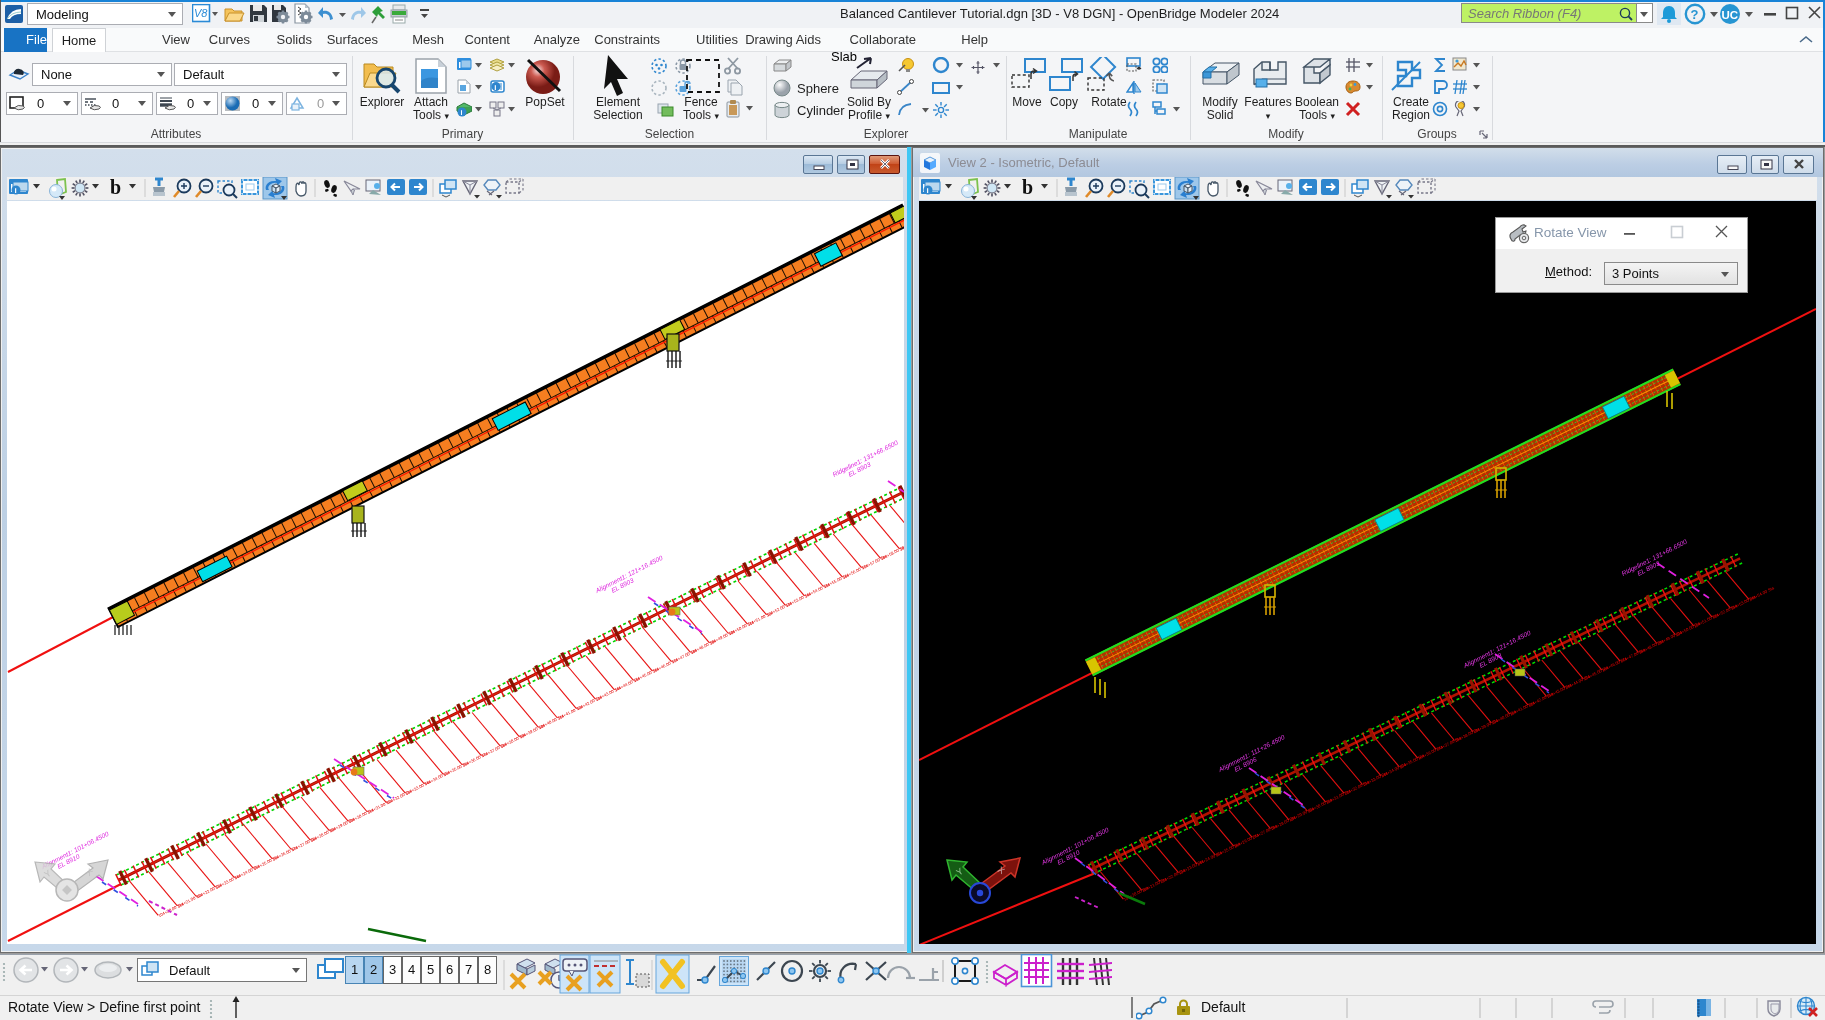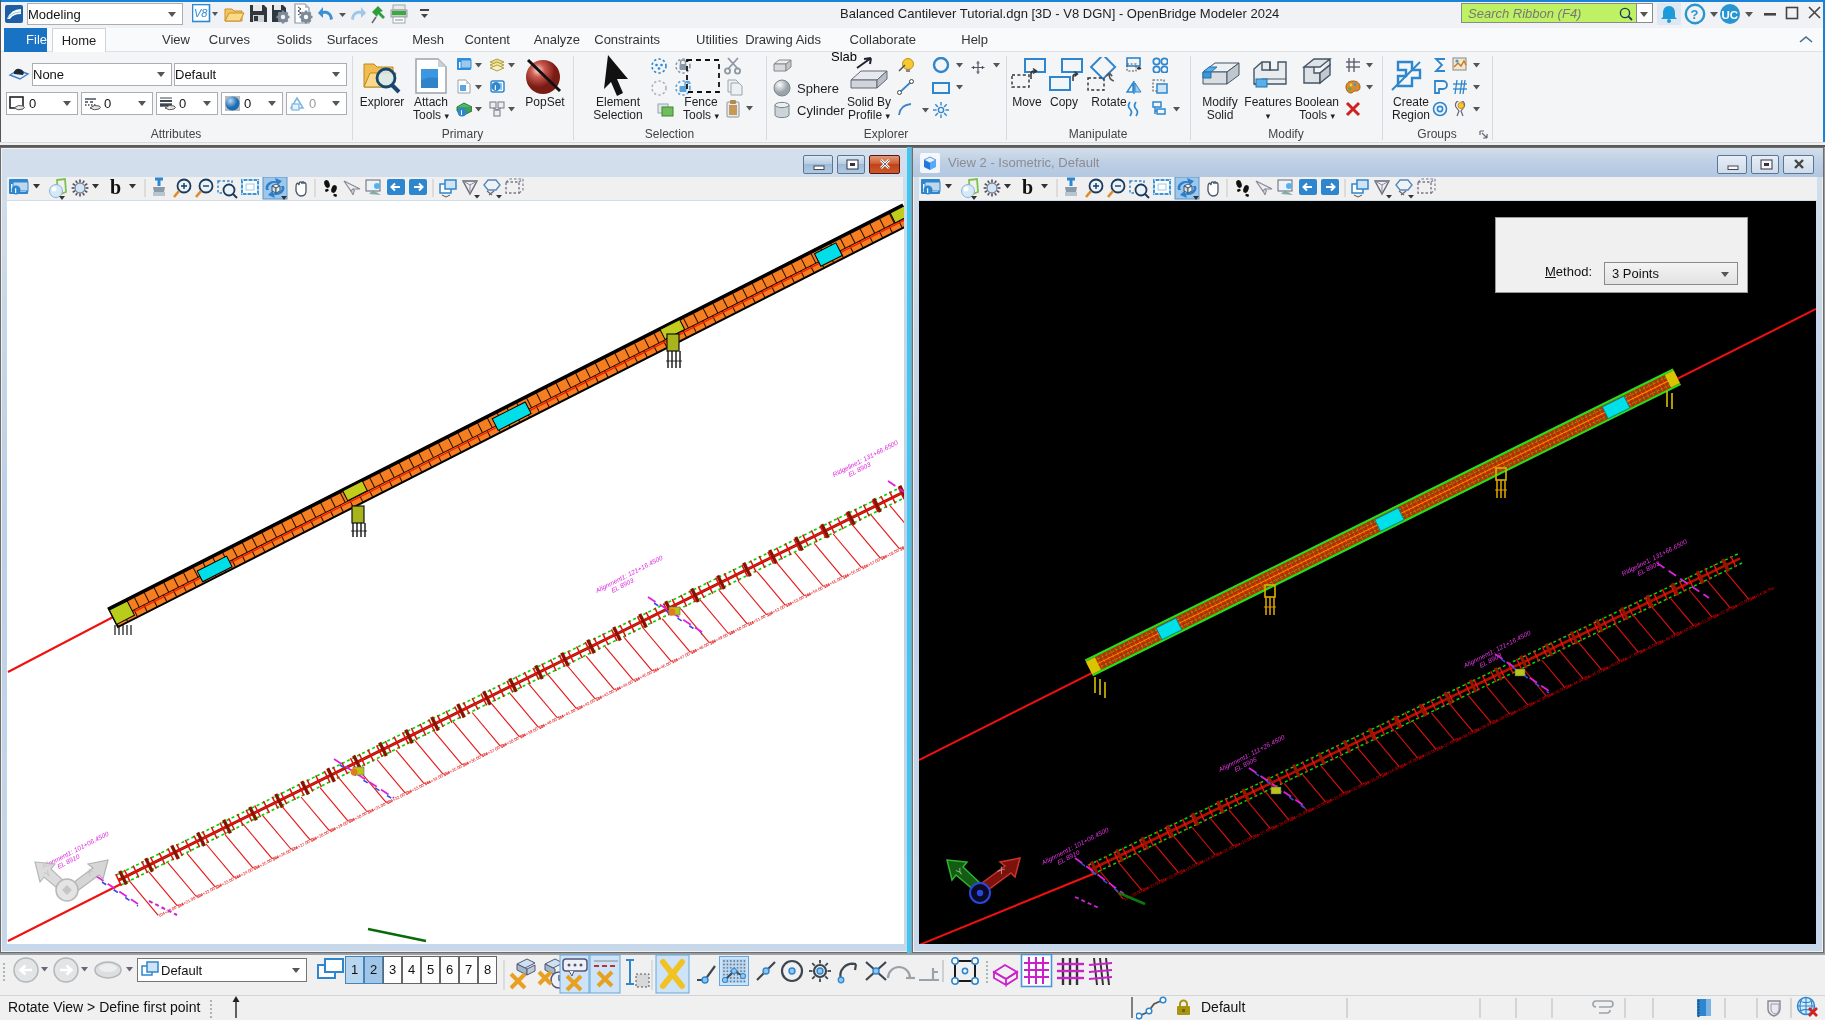--- a/index.html
+++ b/index.html
@@ -1,18 +1,18 @@
 <!DOCTYPE html>
 <html><head><meta charset="utf-8"><style>
 *{margin:0;padding:0;box-sizing:border-box}
 body{width:1825px;height:1020px;font-family:"Liberation Sans",sans-serif;background:#e8e8e8;overflow:hidden;position:relative}
 .abs{position:absolute}
 .tt{font-size:13px;color:#1e1e1e}
 .combo{position:absolute;background:#fff;border:1px solid #abadb3;display:flex;align-items:center}
-.combo .cv{font-size:13px;color:#111;padding-left:0;flex:1}
+.combo .cv{font-size:13px;color:#111;padding-left:8px;flex:1}
 .car{width:0;height:0;border-left:4px solid transparent;border-right:4px solid transparent;border-top:5px solid #555;margin-right:6px}
 .sep-v{position:absolute;width:1px;background:#d8dade}
 .grplabel{position:absolute;font-size:12px;color:#444;text-align:center;top:127px}
 .icolabel{position:absolute;font-size:12px;color:#1e1e1e;text-align:center;line-height:13px}
 .vwin{position:absolute;border:1px solid #6d6d6d;background:#f0f0f0}
 .vtitle{position:absolute;left:0;right:0;top:0;height:29px;background:linear-gradient(#d2deea,#bccee4 55%,#b2c7e0);display:flex;align-items:center}
 .vtb{position:absolute;left:6px;right:6px;top:29px;height:23px;background:#f0f0f0}
 .wbtn{border:1px solid #5a7694;border-radius:2px;height:19px;display:inline-block}
 .tabtext{position:absolute;top:0;height:24px;line-height:24px;font-size:13px;color:#333;text-align:right}
 .num{position:absolute;width:19px;height:28px;border:1px solid #666;background:#fdfdfd;font-size:13px;color:#111;text-align:center;line-height:26px}
@@ -1566,20 +1566,33 @@
     <g>
 <polygon points="28,659 48,661 44,666 62,683 56,690 37,674 33,679" fill="#145c14" stroke="#2fb42f" stroke-width="1.5"></polygon>
 <polygon points="101,657 96,676 92,672 69,689 63,682 86,665 81,661" fill="#7c120c" stroke="#cc3428" stroke-width="1.5"></polygon>
 <circle cx="61" cy="692" r="10" fill="#0a0a28" stroke="#2848d8" stroke-width="2"></circle>
 <circle cx="61" cy="692" r="3.2" fill="#2848d8"></circle>
 <text x="40" y="675" font-size="9" fill="#9c9" transform="rotate(-35 40 675)">Y</text>
 <text x="78" y="670" font-size="9" fill="#caa" transform="rotate(35 78 670)">X</text>
 </g>
   </svg>
 <div class="abs" style="left:1495px;top:217px;width:253px;height:76px;background:#f0f0f0;border:1px solid #999;box-shadow:5px 6px 14px rgba(0,0,0,0.55);z-index:5">
+<div style="position:absolute;left:0;top:0;right:0;height:31px;background:#fff">
+<svg style="position:absolute;left:12px;top:5px" width="24" height="22" viewBox="0 0 24 22">
+<path d="M3 16 C1 13 2 10 5 9 L12 4 C13 2 16 1 18 3 L14 6 L15 9 L18 8 C18 11 15 13 12 12 L7 16 C7 19 4 19 3 16z" fill="#b9bec3" stroke="#555" stroke-width="1.1"></path>
+<circle cx="16" cy="15" r="4.6" fill="#e8eaec" stroke="#666" stroke-width="1.2"></circle>
+        <circle cx="16" cy="15" r="1.8" fill="none" stroke="#666"></circle>
+</svg>
+<span style="position:absolute;left:38px;top:7px;font-size:13.5px;color:#8696aa">Rotate View</span>
+<svg style="position:absolute;left:128px;top:6px" width="110" height="18">
+<rect x="0" y="9" width="11" height="1.8" fill="#555"></rect>
+<rect x="47.5" y="2.5" width="11" height="11" fill="none" stroke="#c9ced3" stroke-width="1.6"></rect>
+<path d="M92 2 l11 11 M103 2 l-11 11" stroke="#555" stroke-width="1.3"></path>
+</svg>
+</div>
 <span style="position:absolute;left:49px;top:46px;font-size:13px;color:#111"><span style="text-decoration:underline">M</span>ethod:</span>
 <div style="position:absolute;left:108px;top:44px;width:134px;height:23px;background:linear-gradient(#f4f4f4,#e2e2e2);border:1px solid #8a8a8a">
 <span style="position:absolute;left:7px;top:3px;font-size:13px;color:#111">3 Points</span>
 <span class="car" style="position:absolute;right:2px;top:9px"></span>
 </div>
 </div>
 <div class="abs" style="left:0;top:954px;width:1825px;height:41px;background:#f0f0f0;border-top:1px solid #9aa2ac"></div>
 <svg class="abs" style="left:0;top:954px;z-index:4" width="1825" height="41" viewBox="0 0 1825 41">
     <g fill="#9aa">
       <circle cx="4" cy="10" r="1.1"></circle>

